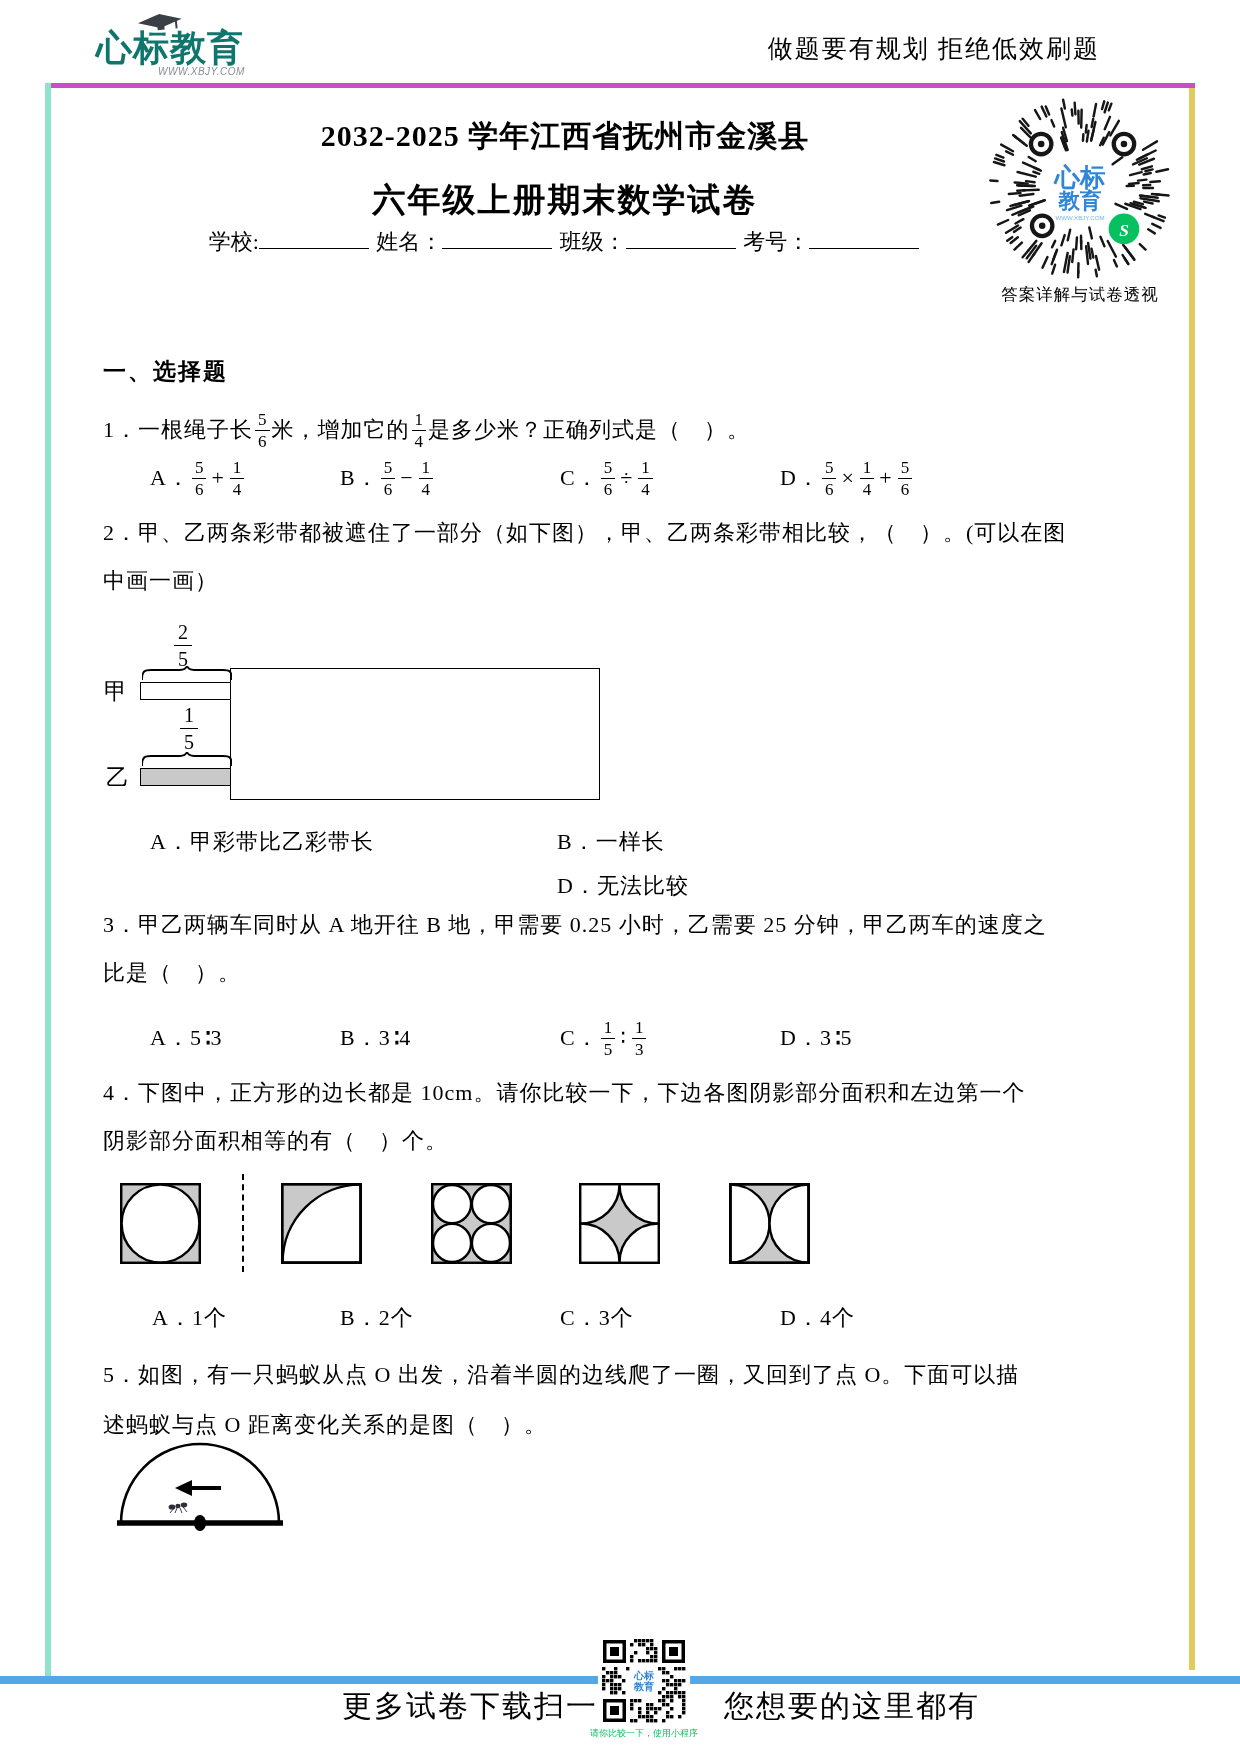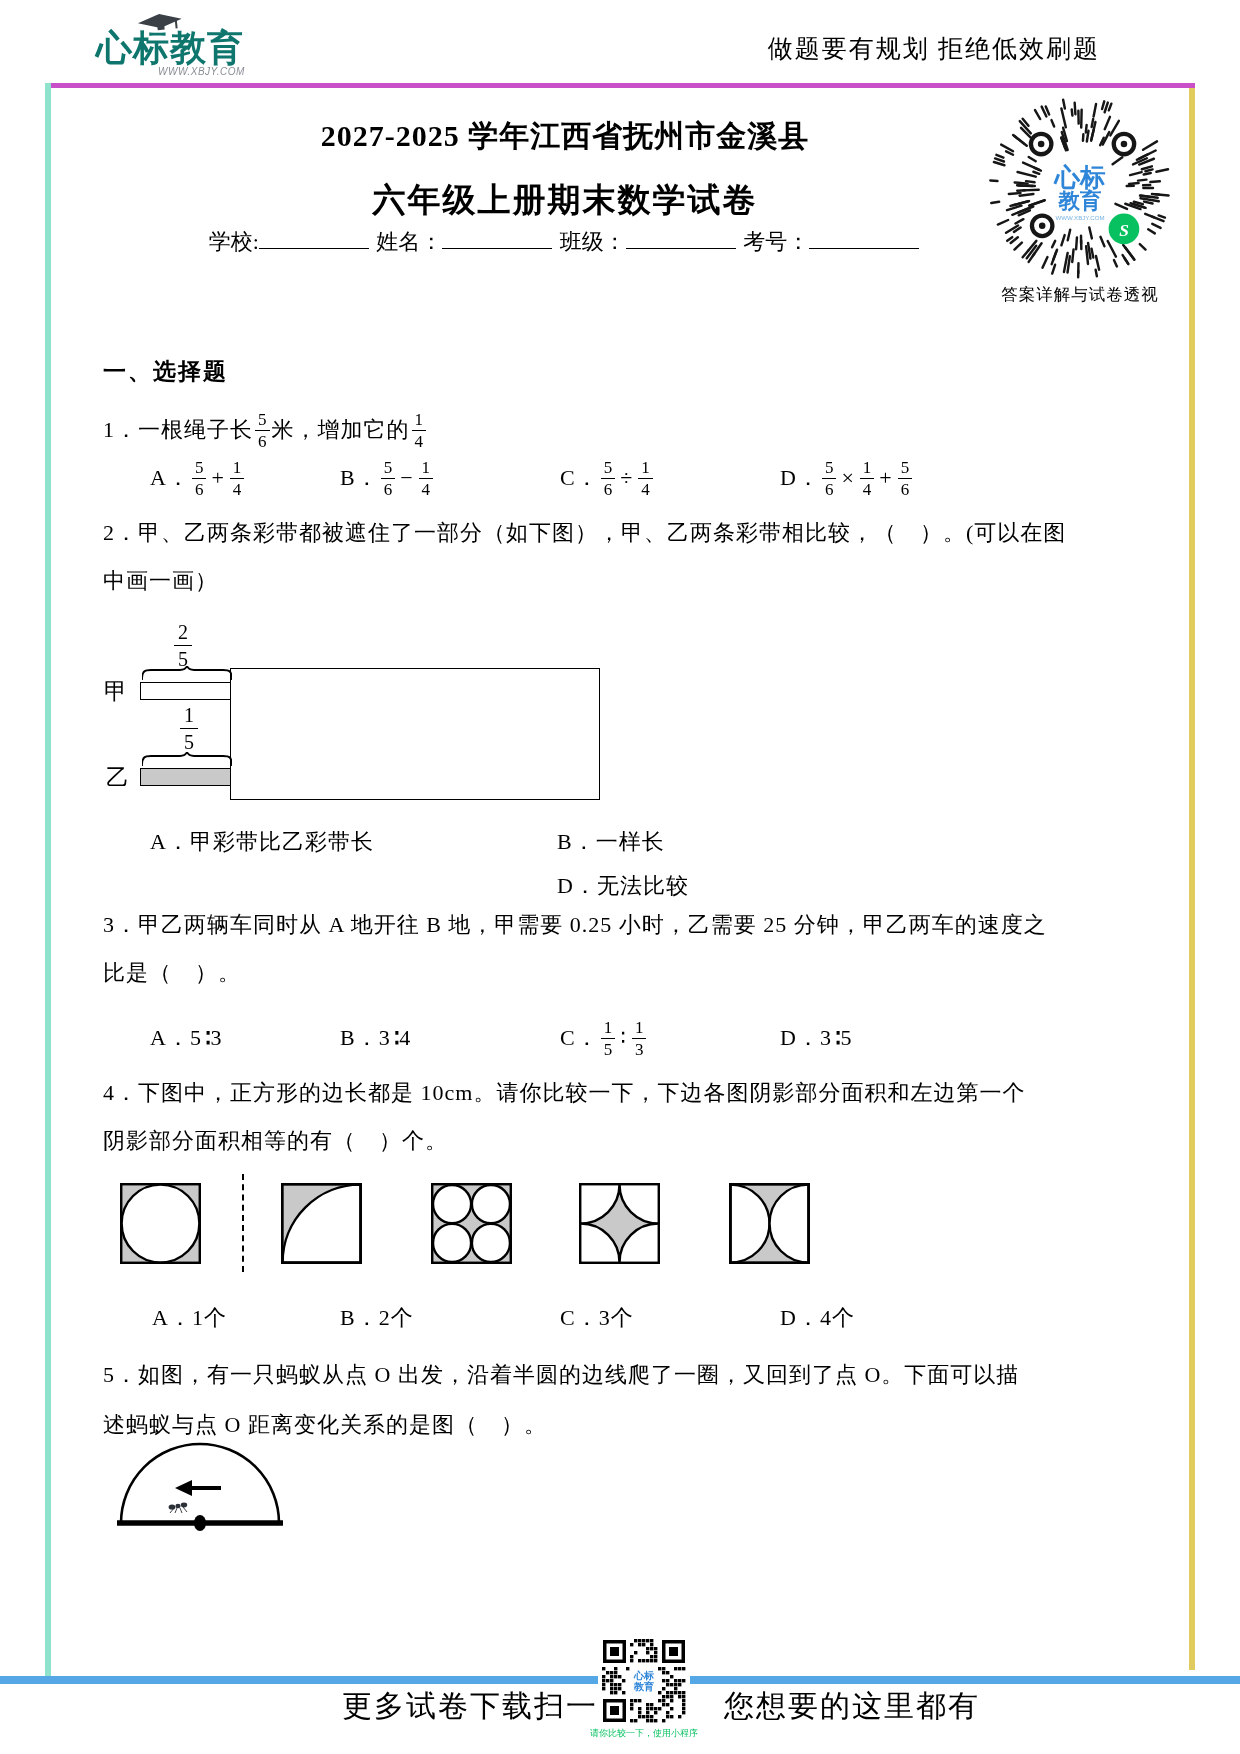--- a/index.html
+++ b/index.html
@@ -82,21 +82,21 @@
   <svg width="44" height="18" viewBox="0 0 44 18">
     <polygon points="22,0 44,7 22,14 0,7" fill="#3a4046"></polygon>
     <rect x="19" y="11" width="7" height="5" fill="#3a4046"></rect>
     <line x1="38" y1="8" x2="38" y2="16" stroke="#3a4046" stroke-width="2"></line>
   </svg>
   <span class="logo-text">心标教育</span>
   <span class="logo-url">WWW.XBJY.COM</span>
 </div>
 <div class="abs" id="motto">做题要有规划 拒绝低效刷题</div>
 
-<div class="abs centercol" id="title1">2027-2025 学年江西省抚州市金溪县</div>
+<div class="abs centercol" id="title1">2032-2025 学年江西省抚州市金溪县</div>
 <div class="abs centercol" id="title2">六年级上册期末数学试卷</div>
 <div class="abs centercol" id="fields">
   <span>学校:</span><span class="blank"></span>
   <span>姓名：</span><span class="blank"></span>
   <span>班级：</span><span class="blank"></span>
   <span>考号：</span><span class="blank"></span>
 </div>
 
 <svg class="abs" id="cqr" width="184" height="184" viewBox="0 0 180 180">
   <g id="cqr-dashes" stroke="#161616" stroke-width="2.4" stroke-linecap="round">
@@ -261,20 +261,21 @@
   <span>1．一根绳子长</span>
   <span class="frac">
       <span class="num">5</span>
       <span class="den">6</span>
     </span>
   <span>米，增加它的</span>
   <span class="frac">
       <span class="num">1</span>
       <span class="den">4</span>
     </span>
+  <span>是多少米？正确列式是（　）。</span>
 </div>
 
 <div class="abs optrow" style="top:452px">
   <div class="opt" style="left:150px">
     <span>A．</span>
     <span class="frac">
         <span class="num">5</span>
         <span class="den">6</span>
       </span>
     <span class="op">+</span>

